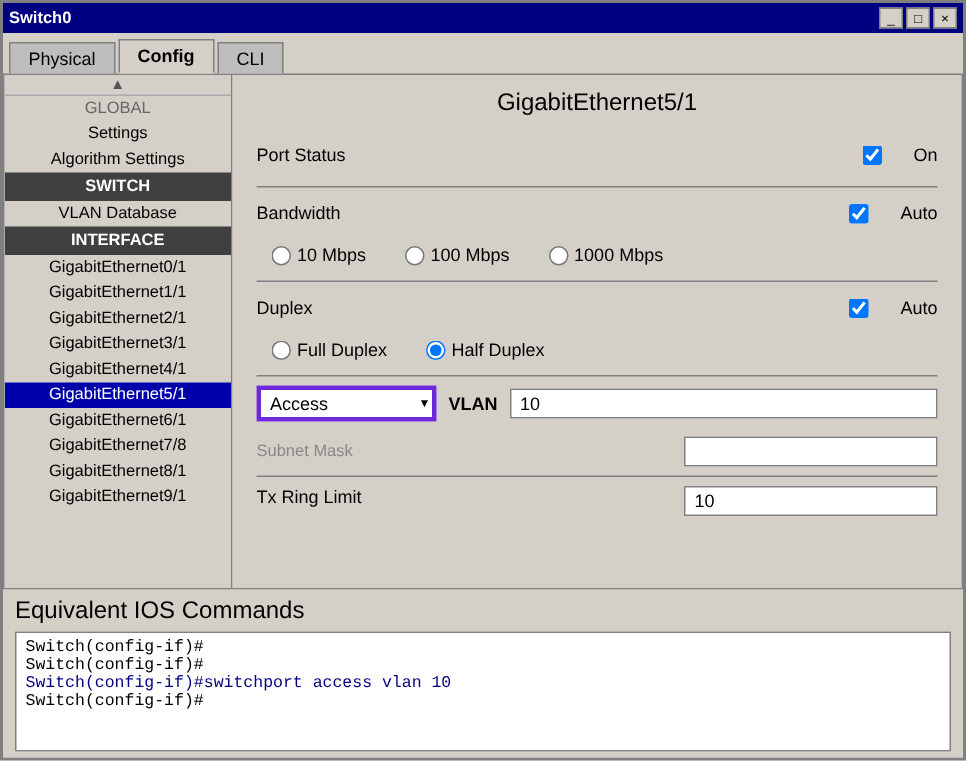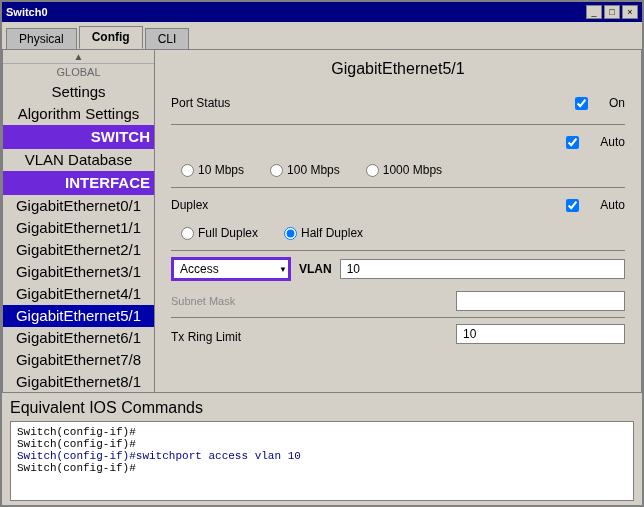--- a/index.html
+++ b/index.html
@@ -122,30 +122,30 @@
       background: #d4d0c8;
     }
     .sidebar-scroll::-webkit-scrollbar-thumb {
       background: #a0a0a0;
       border: 1px solid #808080;
     }
 
     .sidebar-item {
       padding: 2px 6px;
       cursor: pointer;
-      font-size: 15px;
+      font-size: 11px;
       border-bottom: 1px solid transparent;
       text-align: center;
     }
 
     .sidebar-item.header {
-      background: #6d28d9;
+      background: #404040;
       color: white;
       font-weight: bold;
-      text-align: right;
+      text-align: center;
       padding: 3px 4px;
     }
 
     .sidebar-item.selected {
       background: #0000aa;
       color: white;
     }
 
     .sidebar-group-label {
       text-align: center;
@@ -257,21 +257,21 @@
       border: 1px solid #808080;
       background: white;
       padding: 2px 6px;
       font-size: 12px;
       flex: 1;
       min-width: 140px;
     }
 
     .txring-row {
       display: flex;
-      align-items: flex-end;
+      align-items: flex-start;
       margin-bottom: 10px;
     }
 
     .txring-input {
       border: 1px solid #808080;
       background: white;
       padding: 2px 6px;
       font-size: 12px;
       min-width: 160px;
       margin-left: auto;
@@ -410,20 +410,21 @@
           <div class="checkbox-row">
             <input type="checkbox" checked="" style="">
             <span>On</span>
           </div>
         </div>
       </div>
 
       <hr class="divider">
 
       <div class="field-row">
+        <span class="field-label">Bandwidth</span>
         <div class="field-right">
           <div class="checkbox-row">
             <input type="checkbox" checked="" style="">
             <span>Auto</span>
           </div>
         </div>
       </div>
 
       <div class="radio-group">
         <div class="radio-item">

